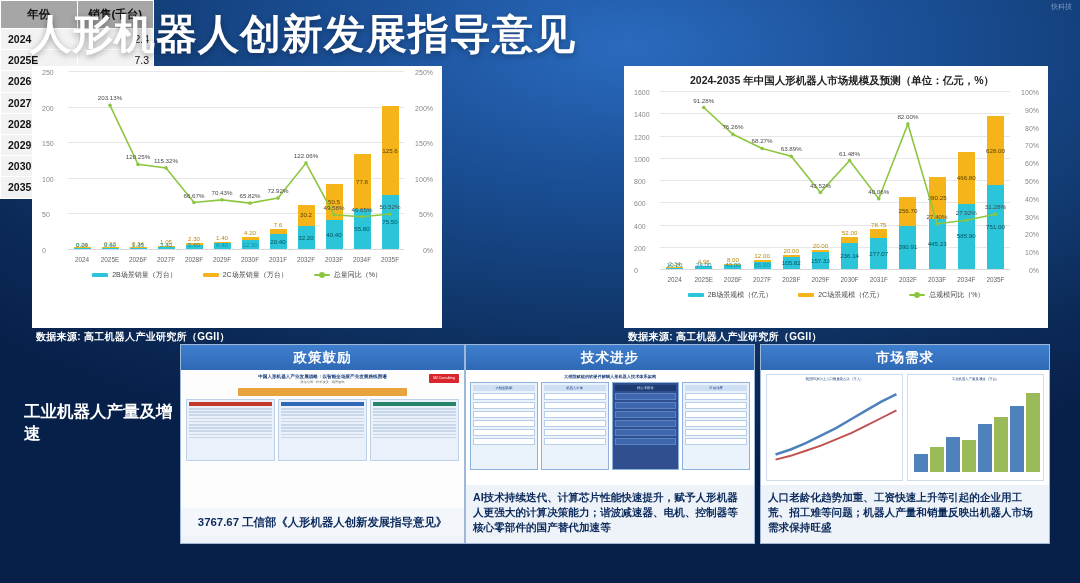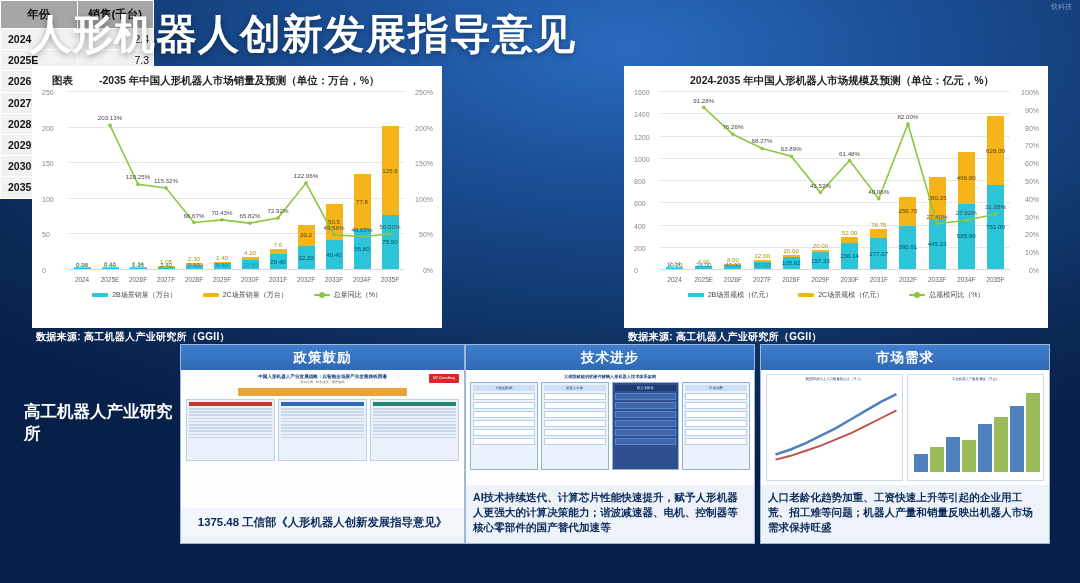--- a/index.html
+++ b/index.html
@@ -134,24 +134,20 @@
   .wm { position:absolute; right:8px; top:2px; font-size:7px; color:#9fb4d6; opacity:.8; }
 </style>
 </head>
 <body>
 
 <div id="slide">
 
   <div class="title">人形机器人创新发展指导意见</div>
 
   <div class="panel" id="leftChart">
-    <div class="chart-head">
-      <span class="lbl">图表</span>
-      <span class="ttl">-2035 年中国人形机器人市场销量及预测（单位：万台，%）</span>
-    </div>
     <div class="plot" id="leftPlot">
         <div class="gridline" style="bottom: 0px;"></div>
         <div class="ytick" style="bottom: 0px; transform: translateY(50%);">0</div>
         <div class="gridline" style="bottom: 35.6px;"></div>
         <div class="ytick" style="bottom: 35.6px; transform: translateY(50%);">50</div>
         <div class="gridline" style="bottom: 71.2px;"></div>
         <div class="ytick" style="bottom: 71.2px; transform: translateY(50%);">100</div>
         <div class="gridline" style="bottom: 106.8px;"></div>
         <div class="ytick" style="bottom: 106.8px; transform: translateY(50%);">150</div>
         <div class="gridline" style="bottom: 142.4px;"></div>
@@ -501,21 +497,21 @@
         </div>
         <div class="item">
           <span class="swatch line"></span>
           <span>总规模同比（%）</span>
         </div>
       </div>
   </div>
   <div class="source" style="left:628px; top:330px;">数据来源: 高工机器人产业研究所（GGII）</div>
 
   <div id="stat">
-    <div class="sub">高工机器人产业研究所</div>
+    <div class="sub">工业机器人产量及增速</div>
   </div>
 
   <div class="card" id="card1">
     <div class="card-head">政策鼓励</div>
     <div class="card-body">
       <div class="doc">
         <div class="dochead">中国人形机器人产业发展战略：以智能全场景产业发展路线图谱</div>
         <div class="docsub">政策引导 · 技术攻关 · 场景落地</div>
         <div class="logo"></div>
         <div class="band"></div>
@@ -555,21 +551,21 @@
             <div class="ln"></div>
               <div class="ln"></div>
               <div class="ln"></div>
               <div class="ln"></div>
             <div class="ln"></div>
               <div class="ln"></div>
           </div>
         </div>
       </div>
     </div>
-    <div class="card-foot">1375.48 工信部《人形机器人创新发展指导意见》</div>
+    <div class="card-foot">3767.67 工信部《人形机器人创新发展指导意见》</div>
   </div>
 
   <div class="card" id="card2">
     <div class="card-head">技术进步</div>
     <div class="card-body">
       <div class="flow">
         <div class="ftitle">大模型赋能的软硬件解耦人形机器人技术体系架构</div>
         <div class="frow">
           <div class="fbox">
               <div class="fh">大模型赋能</div>

